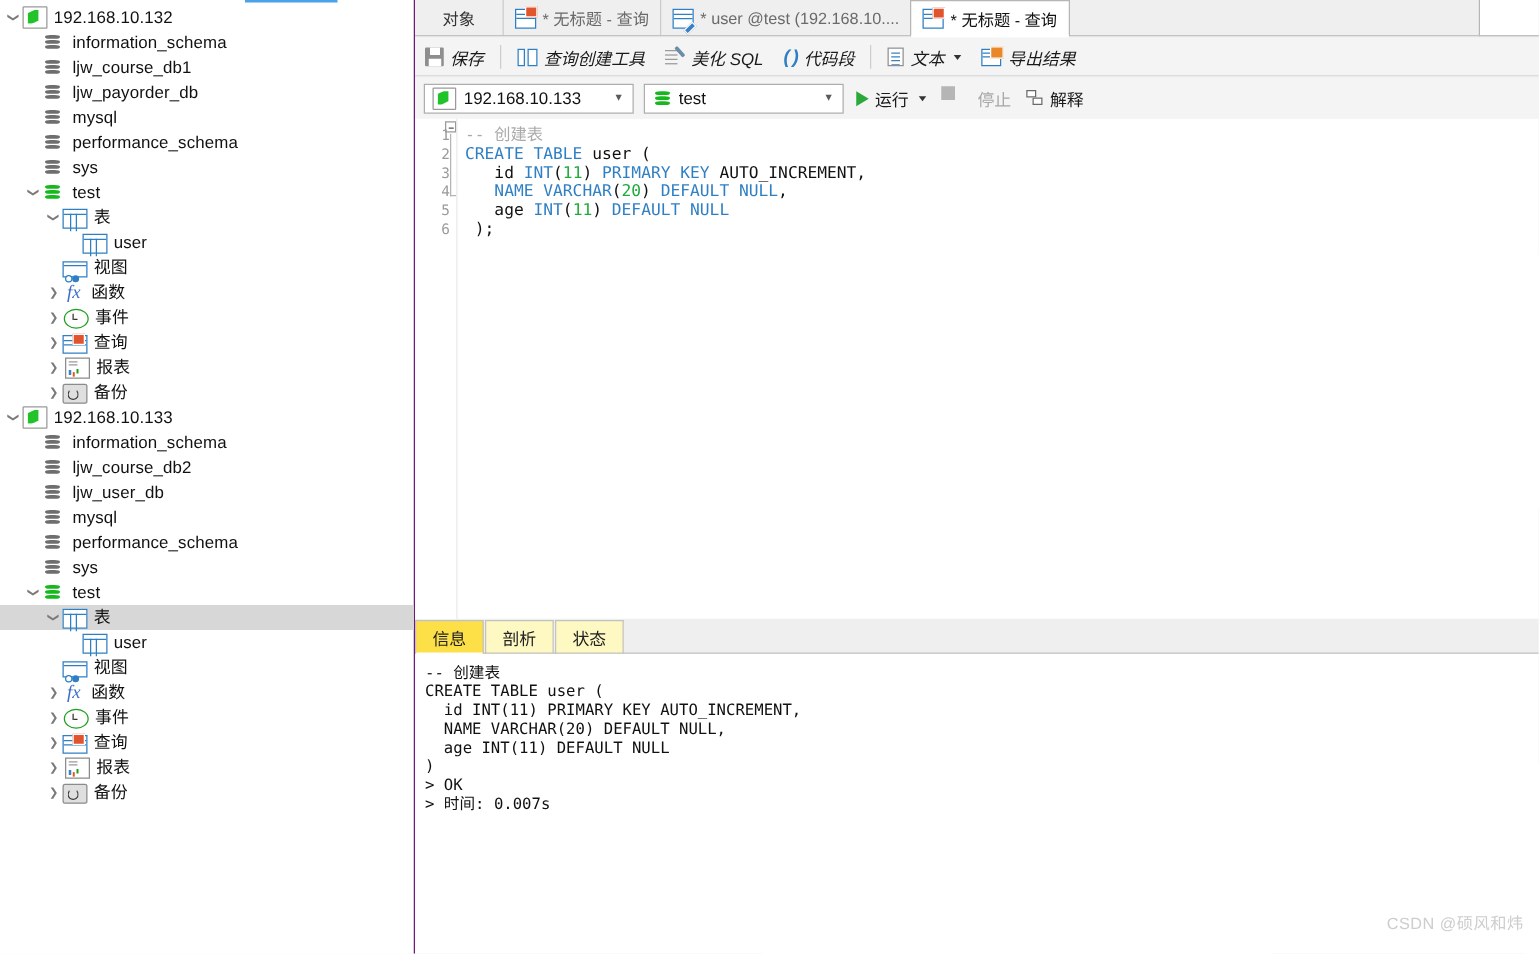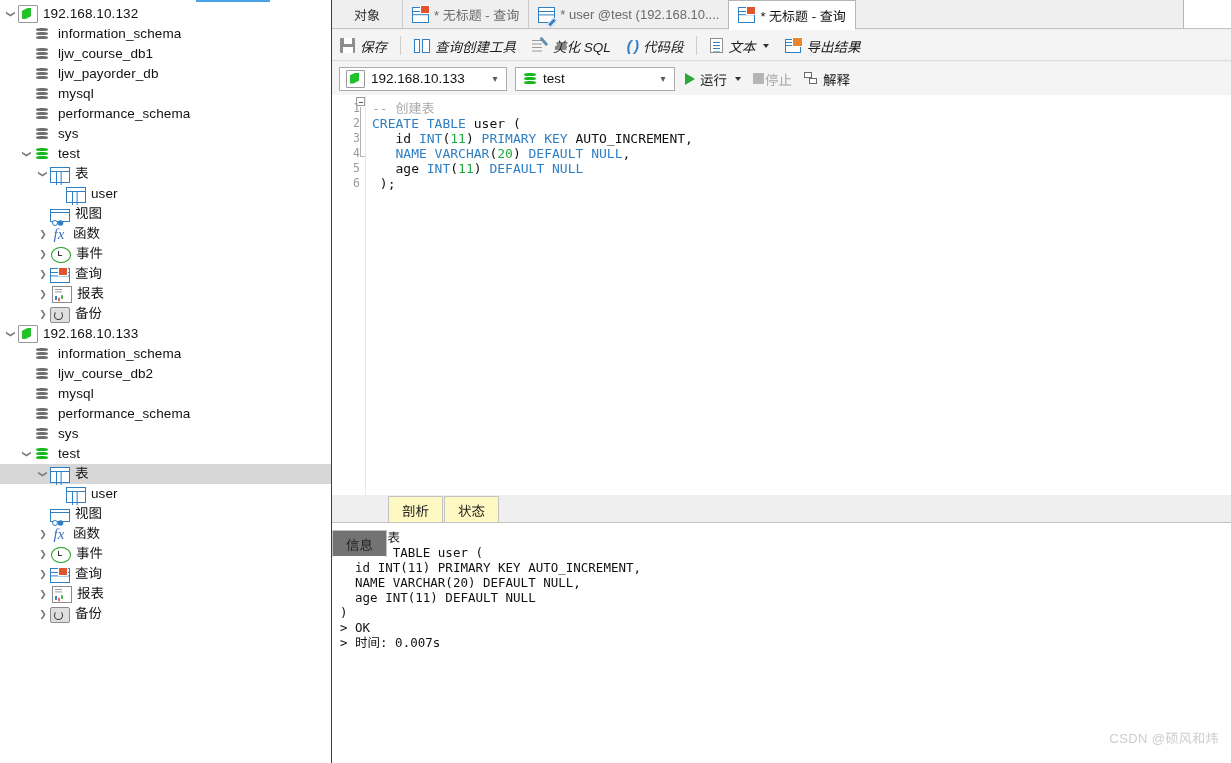--- a/index.html
+++ b/index.html
@@ -142,21 +142,21 @@
   .selrow{position:absolute;left:0;top:62px;width:899px;height:33px;background:#f4f4f4;display:flex;align-items:center;padding-left:7px;box-sizing:border-box;}
   .combo{
     height:24px;background:#fff;border:1px solid #adadad;box-sizing:border-box;
     display:flex;align-items:center;gap:6px;padding:0 0 0 6px;font-size:13.5px;color:#111;
   }
   .combo .arr{margin-left:auto;width:22px;display:flex;align-items:center;justify-content:center;color:#5a5a5a;font-size:10px;}
   .combo.c1{width:168px;}
   .combo.c2{width:160px;margin-left:8px;}
   .run{display:flex;align-items:center;gap:5px;margin-left:10px;font-size:13.5px;color:#1a1a1a;}
   .play{width:0;height:0;border-left:10px solid #2aa83a;border-top:6px solid transparent;border-bottom:6px solid transparent;}
-  .stop{display:flex;align-items:center;gap:1px;margin-left:12px;font-size:13.5px;color:#a8a8a8;}
+  .stop{display:flex;gap:18px;margin-left:12px;font-size:13.5px;color:#a8a8a8;}
   .sq{width:11px;height:11px;background:#b5b5b5;}
   .expl{display:flex;align-items:center;gap:4px;margin-left:12px;font-size:13.5px;color:#1a1a1a;}
   .i-expl{position:relative;width:15px;height:13px;}
   .i-expl:before{content:"";position:absolute;left:0;top:0;width:8px;height:6px;border:1.2px solid #6a6a6a;box-sizing:border-box;background:#fff;}
   .i-expl:after{content:"";position:absolute;left:5px;top:6px;width:8px;height:6px;border:1.2px solid #6a6a6a;box-sizing:border-box;background:#fff;}
 
   
   .editor{position:absolute;left:0;top:95px;width:899px;height:400px;background:#fff;}
   .gutter{position:absolute;left:0;top:0;width:34px;height:400px;background:#fff;}
   .gutter:after{content:"";position:absolute;right:0;top:0;width:1px;height:400px;background:#e9e9e9;}
@@ -177,21 +177,21 @@
 
   
   .results{position:absolute;left:0;top:496px;width:899px;height:267px;background:#fff;}
   .rtabs{position:absolute;left:0;top:0;width:899px;height:27px;background:#efefef;}
   .rtabs:after{content:"";position:absolute;left:0;bottom:0;width:899px;height:1px;background:#c2c2c2;}
   .rtab{
     position:relative;float:left;height:27px;box-sizing:border-box;
     display:flex;align-items:center;padding:0 13px;font-size:13.5px;color:#222;
     border:1px solid #c2c2c2;border-bottom:none;background:#fef9c3;margin-right:1px;
   }
-  .rtab.active{background:#737373;z-index:3;margin-top:34px;}
+  .rtab.active{background:#fde047;z-index:3;}
   .rtab.active:after{content:"";position:absolute;left:0;bottom:-1px;width:100%;height:2px;background:#fff;}
   .rlog{
     position:absolute;left:8px;top:34px;right:0;
     font-family:"DejaVu Sans Mono","Liberation Mono",monospace;
     font-size:12.5px;line-height:15px;color:#111;white-space:pre;
   }
 
   .wm{position:absolute;right:12px;bottom:16px;font-size:13px;color:#cdcdcd;letter-spacing:.4px;}
 </style>
 </head>
@@ -344,20 +344,30 @@
         </div>
         <div class="trow">
           <span style="display:inline-block;width:20px;flex:0 0 20px"></span>
           <span class="twist none">❯</span>
           <span class="ic ic-db">
             <i></i>
             <i></i>
             <i></i>
           </span>
           <span class="lbl">ljw_course_db2</span>
+        </div>
+        <div class="trow">
+          <span style="display:inline-block;width:20px;flex:0 0 20px"></span>
+          <span class="twist none">❯</span>
+          <span class="ic ic-db">
+            <i></i>
+            <i></i>
+            <i></i>
+          </span>
+          <span class="lbl">ljw_user_db</span>
         </div>
         <div class="trow">
           <span style="display:inline-block;width:20px;flex:0 0 20px"></span>
           <span class="twist none">❯</span>
           <span class="ic ic-db">
             <i></i>
             <i></i>
             <i></i>
           </span>
           <span class="lbl">mysql</span>

